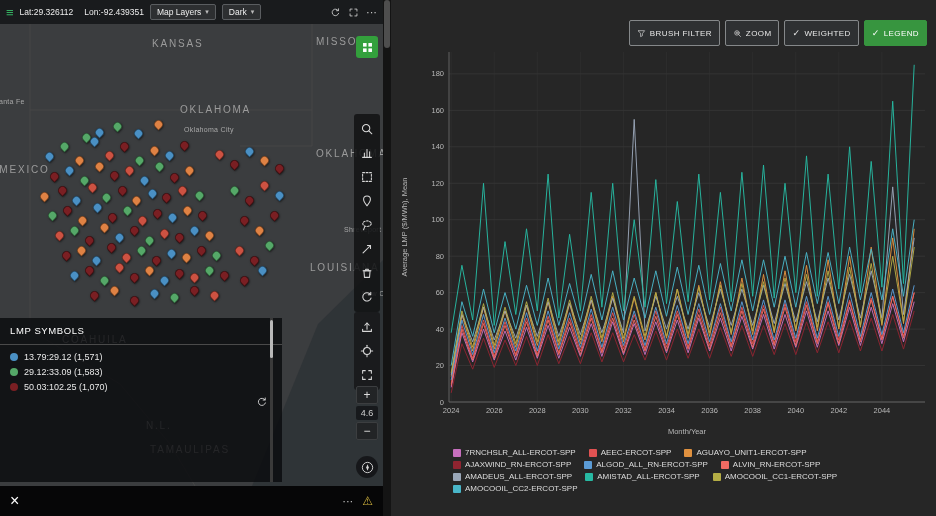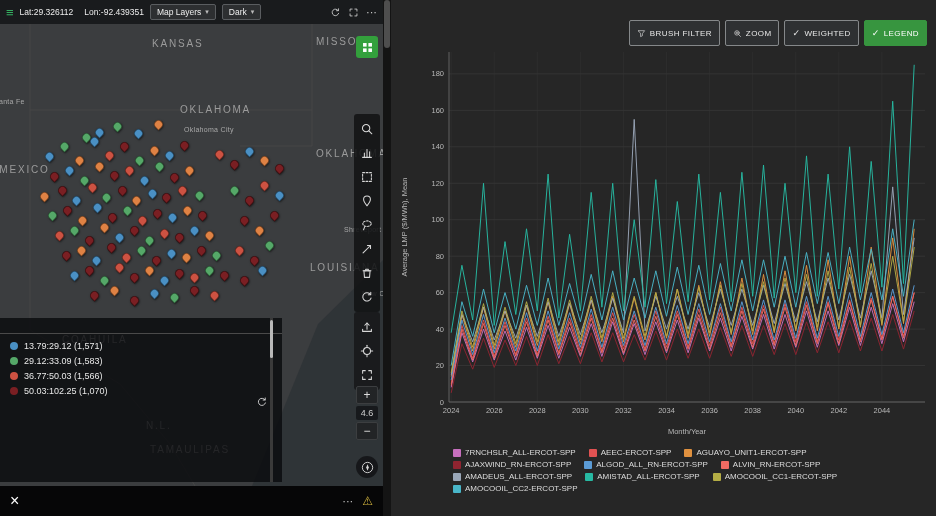--- a/index.html
+++ b/index.html
@@ -343,33 +343,30 @@
       </div>
 
       <div class="compass">
         <svg viewBox="0 0 16 16" class="cmp">
           <circle cx="8" cy="8" r="5.5" stroke="#d8d8d8" fill="none"></circle>
           <path d="M8 4.5 9.4 8 8 11.5 6.6 8z" fill="#d8d8d8" stroke="none"></path>
         </svg>
       </div>
 
       <div class="overlay-panel">
+        <div class="op-title">LMP SYMBOLS</div>
         <div class="op-div"></div>
         <div id="op-items">
             <div class="op-item">
               <span class="dot" style="background: rgb(74, 144, 196);"></span>
               <span>13.79:29.12 (1,571)</span>
             </div>
             <div class="op-item">
               <span class="dot" style="background: rgb(85, 168, 104);"></span>
               <span>29.12:33.09 (1,583)</span>
-            </div>
-            <div class="op-item">
-              <span class="dot" style="background: rgb(205, 82, 66);"></span>
-              <span>36.77:50.03 (1,566)</span>
             </div>
             <div class="op-item">
               <span class="dot" style="background: rgb(122, 31, 35);"></span>
               <span>50.03:102.25 (1,070)</span>
             </div>
           </div>
         <span class="op-refresh ic">
           <svg viewBox="0 0 16 16">
               <path d="M12.6 9.2A4.8 4.8 0 1 1 12 5.2"></path>
               <path d="M12.3 2.6v2.8H9.5"></path>

